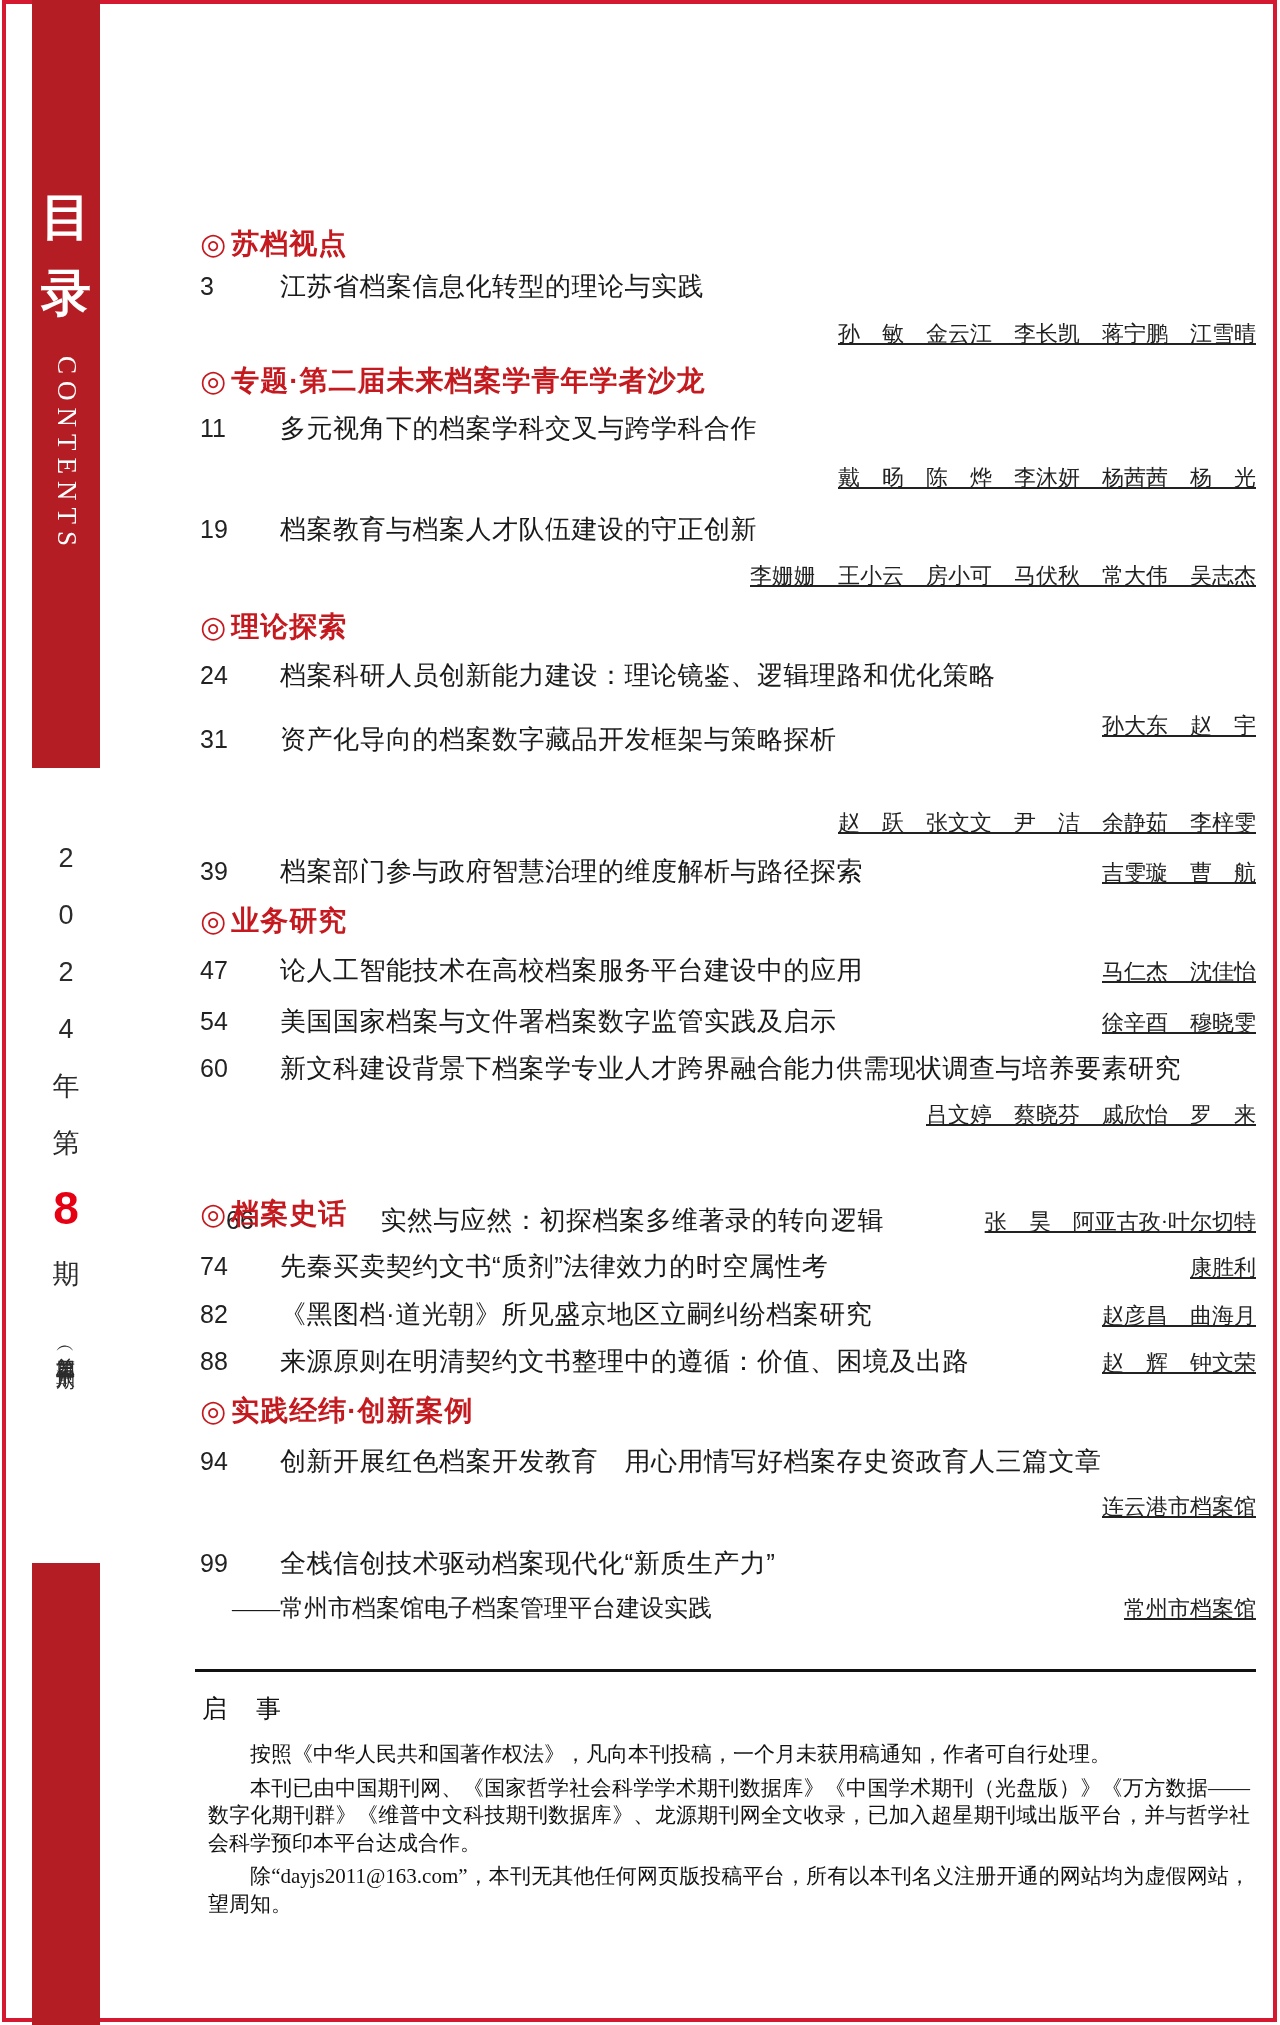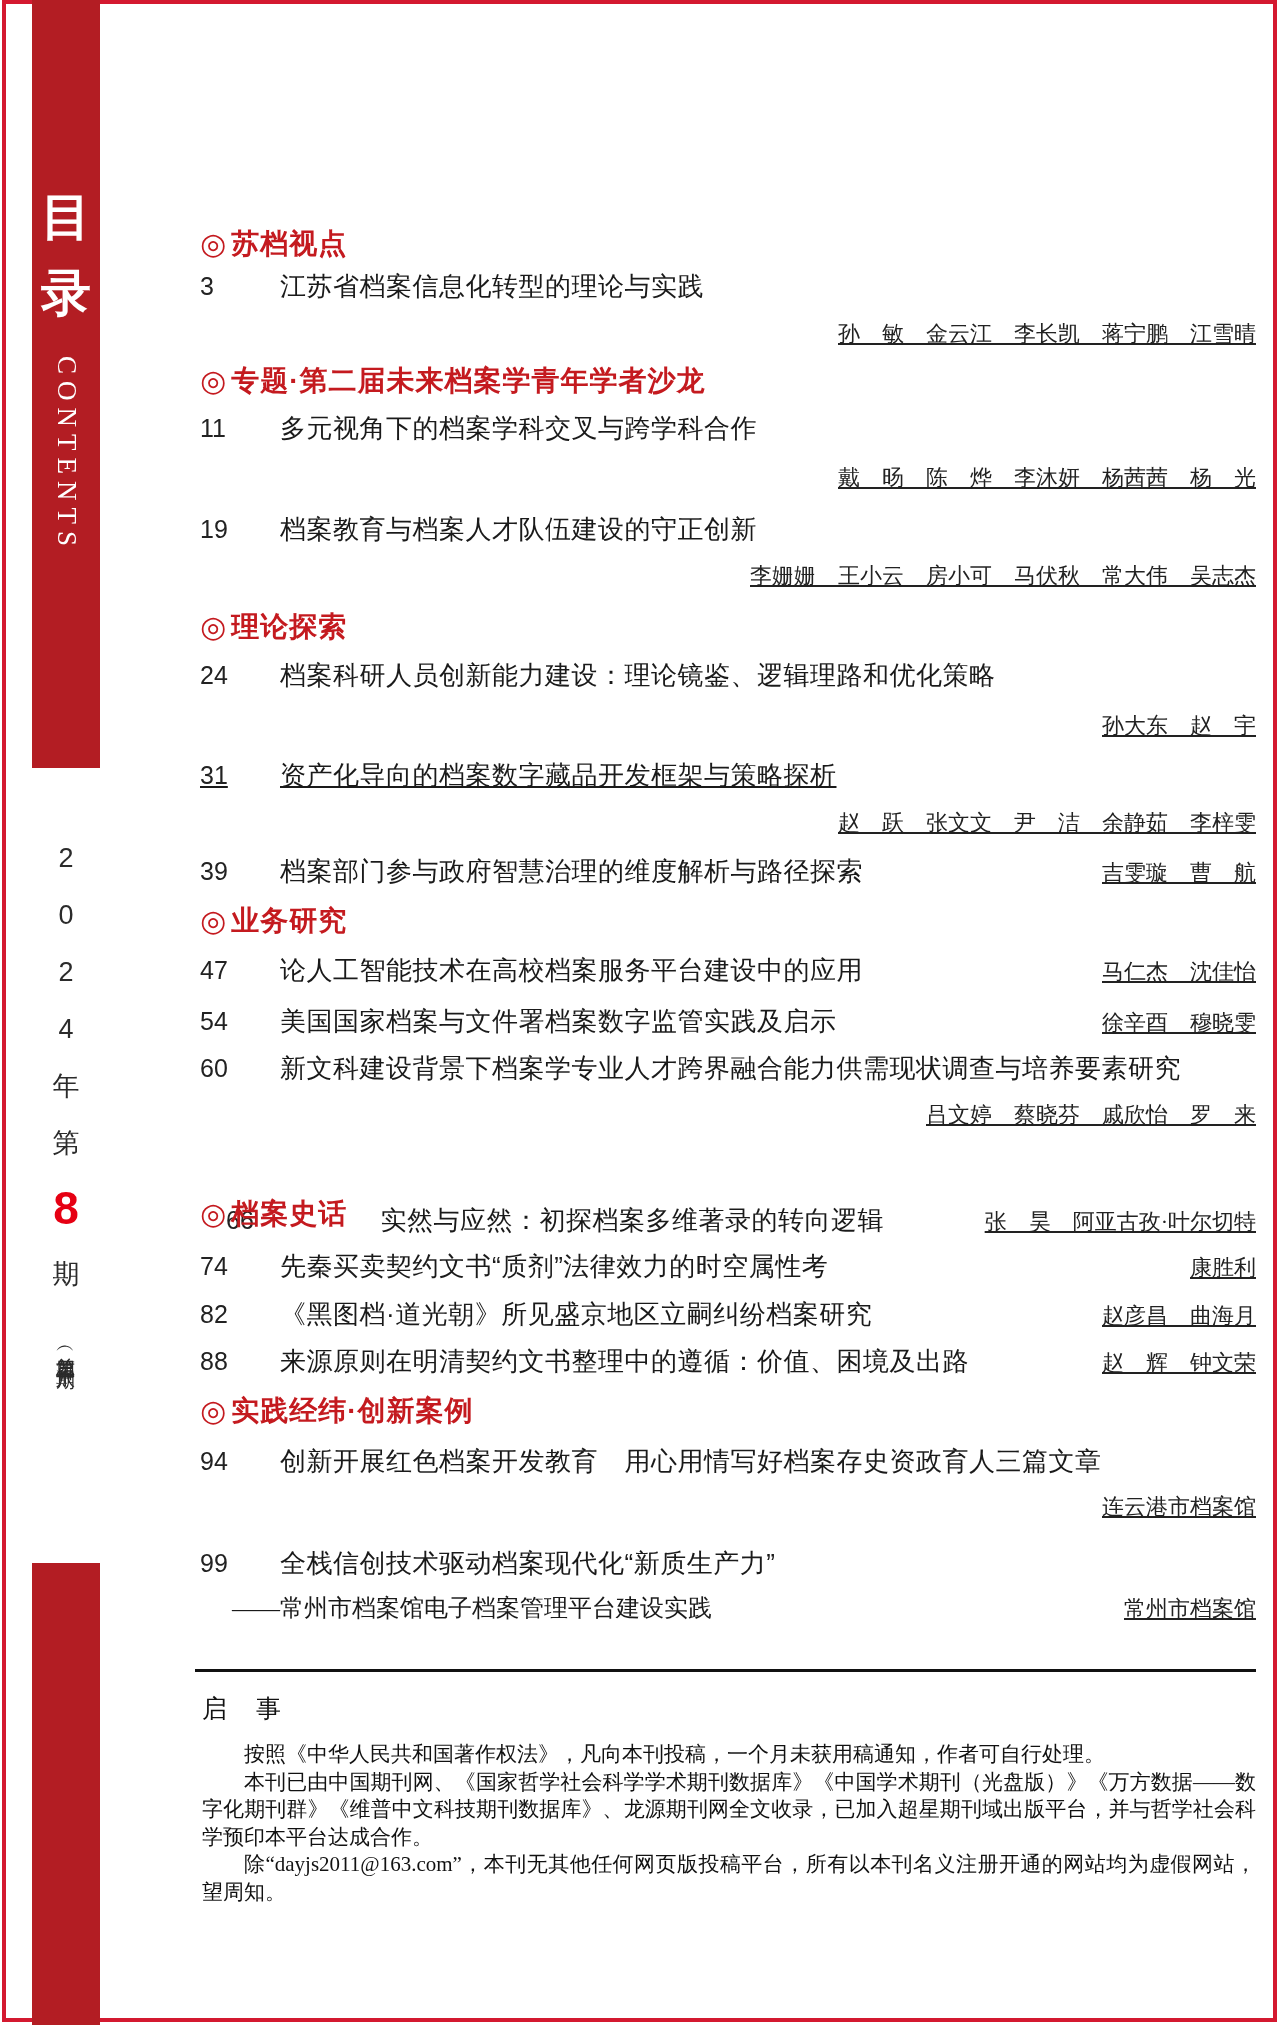--- a/index.html
+++ b/index.html
@@ -33,21 +33,21 @@
   .row.art .ti{flex:1 1 auto;letter-spacing:0.5px;overflow:hidden;}
   .au,.org{font-family:"Liberation Serif","DejaVu Serif",serif;font-size:22px;color:#222;text-decoration:underline;}
   .row.authors{text-align:right;}
   .row.subtitle{display:flex;align-items:baseline;gap:28px;}
   .row.subtitle .sub{flex:1 1 auto;padding-left:32px;font-family:"Liberation Serif","DejaVu Serif",serif;font-size:24px;color:#1a1a1a;}
   
   .divider{position:absolute;left:195px;top:1669px;width:1061px;height:3px;background:#111;}
   .notice{position:absolute;left:202px;top:1692px;width:1054px;}
   .notice-h{text-align:left;font-family:"Liberation Serif","DejaVu Serif",serif;font-size:25px;color:#111;letter-spacing:2px;}
   .notice-body{margin-top:16px;font-family:"Liberation Serif","DejaVu Serif",serif;font-size:21px;line-height:27.5px;color:#111;}
-  .notice-body p{margin:0;text-indent:2em;text-align:justify;}
+  .notice-body p{margin:6px;text-indent:2em;text-align:justify;}
 </style>
 </head>
 <body style="--frame-red: #d41930; --bar-red: #b31d23; --head-red: #c41a1f; --issue-red: #e60013;">
 
 <div class="frame"></div>
 
 <div class="redbar"></div>
 <div class="mulu">
   <span>目</span>
   <span>录</span>
@@ -87,21 +87,21 @@
       <span class="pg">19</span>
       <span class="ti">档案教育与档案人才队伍建设的守正创新</span>
     </div>
     <div class="row authors" style="top: 558px;"><span class="au">李姗姗　王小云　房小可　马伏秋　常大伟　吴志杰</span></div>
     <div class="row header" style="top: 609px;"><span class="ring">◎</span><span>理论探索</span></div>
     <div class="row art" style="top: 657px;">
       <span class="pg">24</span>
       <span class="ti">档案科研人员创新能力建设：理论镜鉴、逻辑理路和优化策略</span>
     </div>
     <div class="row authors" style="top: 708px;"><span class="au">孙大东　赵　宇</span></div>
-    <div class="row art" style="top: 757px; text-decoration: underline;">
+    <div class="row art" style="top: 721px;">
       <span class="pg">31</span>
       <span class="ti">资产化导向的档案数字藏品开发框架与策略探析</span>
     </div>
     <div class="row authors" style="top: 805px;"><span class="au">赵　跃　张文文　尹　洁　余静茹　李梓雯</span></div>
     <div class="row art" style="top: 853px;">
       <span class="pg">39</span>
       <span class="ti">档案部门参与政府智慧治理的维度解析与路径探索</span>
       <span class="au">吉雯璇　曹　航</span>
     </div>
     <div class="row header" style="top: 903px;"><span class="ring">◎</span><span>业务研究</span></div>

